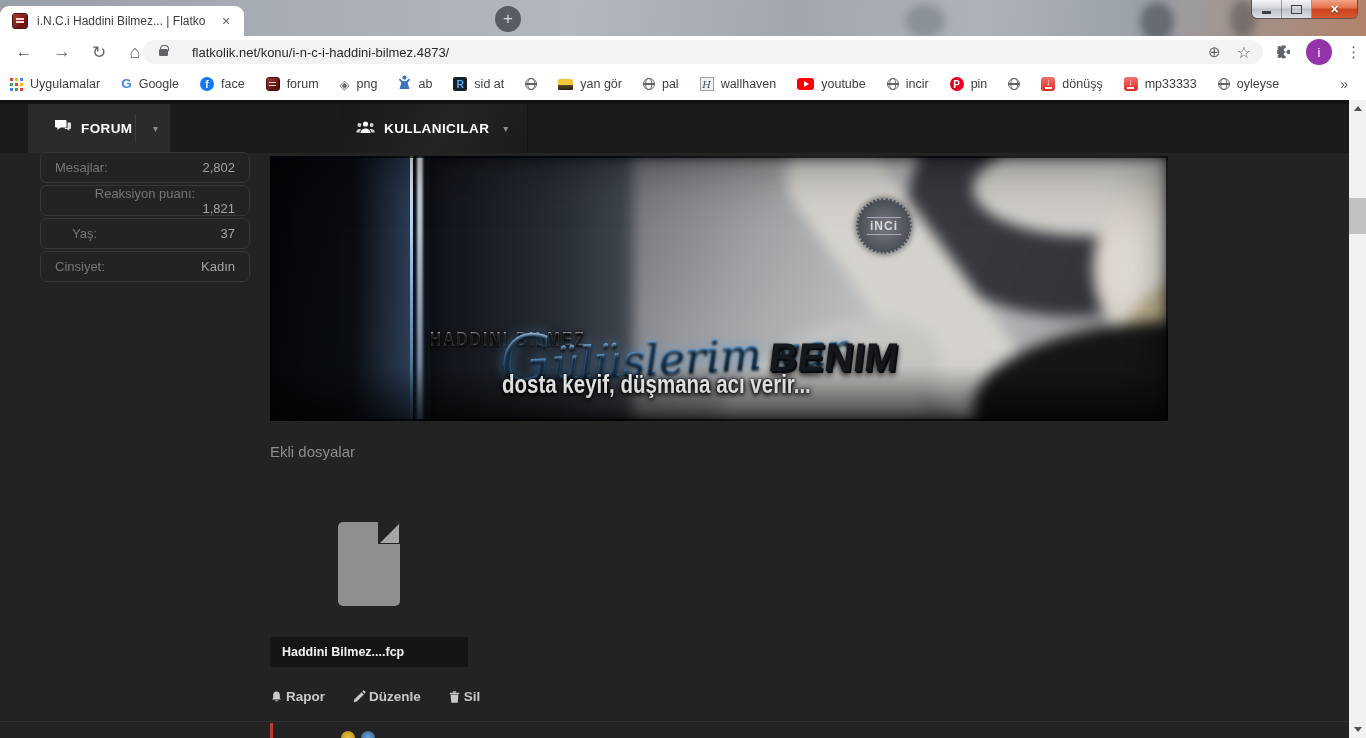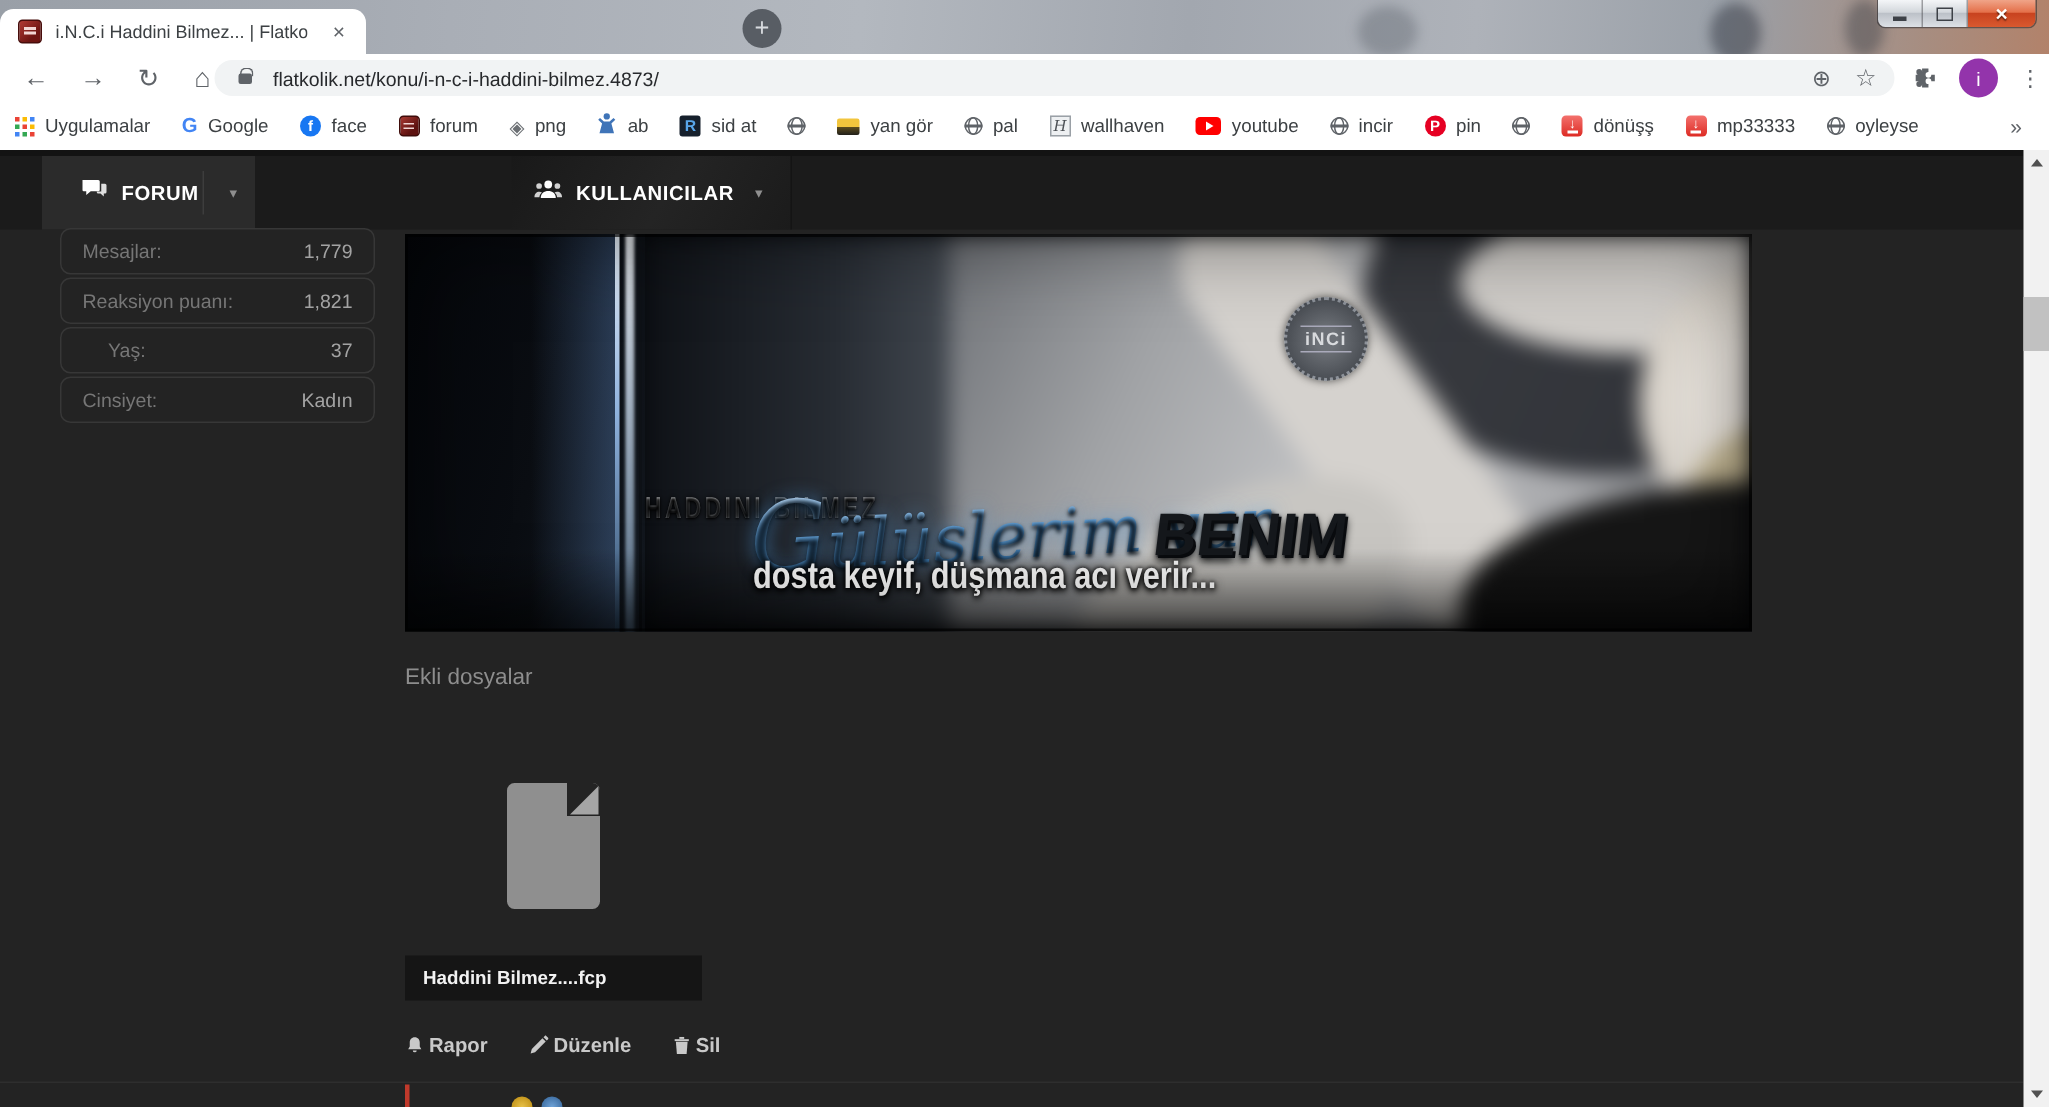--- a/index.html
+++ b/index.html
@@ -42,21 +42,21 @@
 
   
   .toolbar { position:absolute; left:0; top:36px; width:1366px; height:32px; background:#ffffff; }
   .navglyph { position:absolute; top:0; height:32px; display:flex; align-items:center; justify-content:center;
     color:#5f6368; font-size:17px; width:28px; }
   .addr { position:absolute; left:143px; top:40px; width:1120px; height:24px; border-radius:12px;
     background:#f1f3f4; display:flex; align-items:center; }
   .lock { width:9px; height:7px; background:#5f6368; border-radius:1.5px; margin-left:16px; position:relative; }
   .lock::before { content:""; position:absolute; left:1.2px; top:-4px; width:6.5px; height:5px;
     border:1.6px solid #5f6368; border-bottom:none; border-radius:4px 4px 0 0; }
-  .url { font-size:13px; color:#27292c; margin-left:14px; }
+  .url { font-size:13px; color:#27292c; margin-left:24px; }
   .addr-right { margin-left:auto; display:flex; align-items:center; gap:16px; margin-right:12px; color:#5f6368; }
   .zoomplus { font-size:15px; }
   .star { font-size:16px; }
   .tb-right { position:absolute; right:0; top:36px; height:32px; display:flex; align-items:center; gap:14px; padding-right:10px; }
   .puzzle svg { display:block; }
   .avatar-chrome { width:26px; height:26px; border-radius:50%; background:#9334ab; color:#fff;
     font-size:13px; display:flex; align-items:center; justify-content:center; }
   .kebab { color:#5f6368; font-size:15px; letter-spacing:0; width:10px; text-align:center; }
 
   
@@ -367,23 +367,23 @@
               <path fill="#fff" opacity=".8" d="M18.7 12.5c0-2.3-1.4-3.6-3.3-3.6-.6 0-1.2.1-1.7.4 1.2 1 1.6 2 1.7 3.2z"></path>
             </svg></span>
         <span class="lbl">KULLANICILAR</span>
         <span class="caret"></span>
       </div>
 
     </div>
 
     <div class="stat-row" style="top:52px;">
       <span class="stat-label">Mesajlar:</span>
-      <span class="stat-value">1,779</span>
-    </div>
-    <div class="stat-row" style="top:85px;">
+      <span class="stat-value">2,802</span>
+    </div>
+    <div class="stat-row" style="top:85px;flex-direction:column;">
       <span class="stat-label">Reaksiyon puanı:</span>
       <span class="stat-value">1,821</span>
     </div>
     <div class="stat-row" style="top:118px;padding-left:31px;">
       <span class="stat-label">Yaş:</span>
       <span class="stat-value">37</span>
     </div>
     <div class="stat-row" style="top:151px;">
       <span class="stat-label">Cinsiyet:</span>
       <span class="stat-value">Kadın</span>

